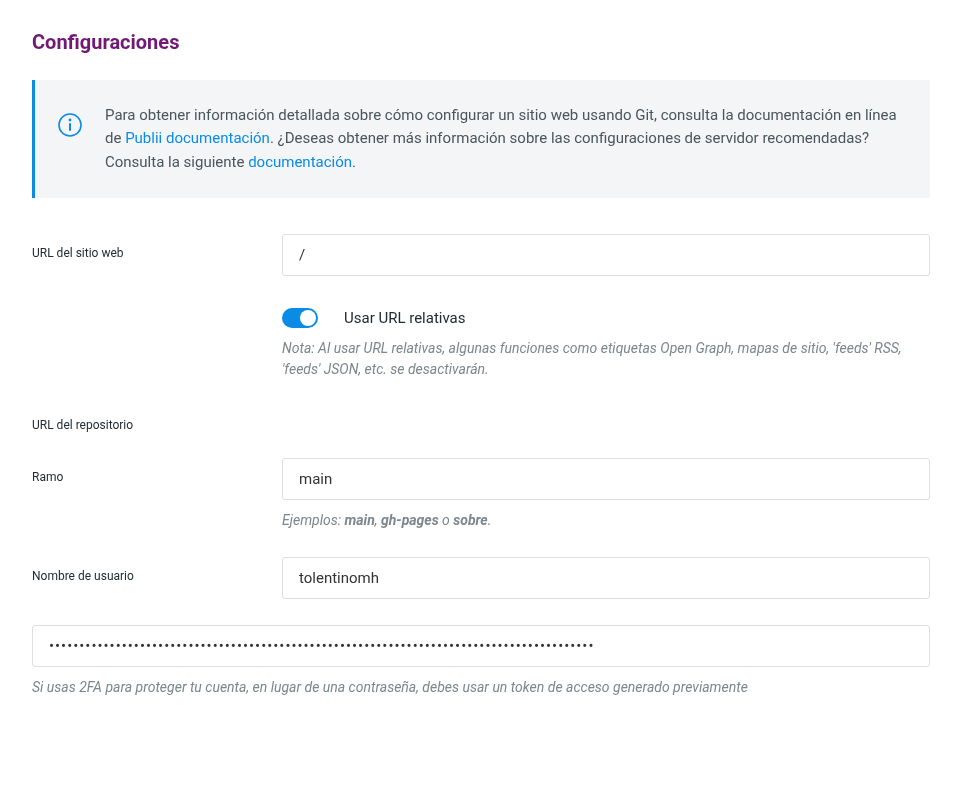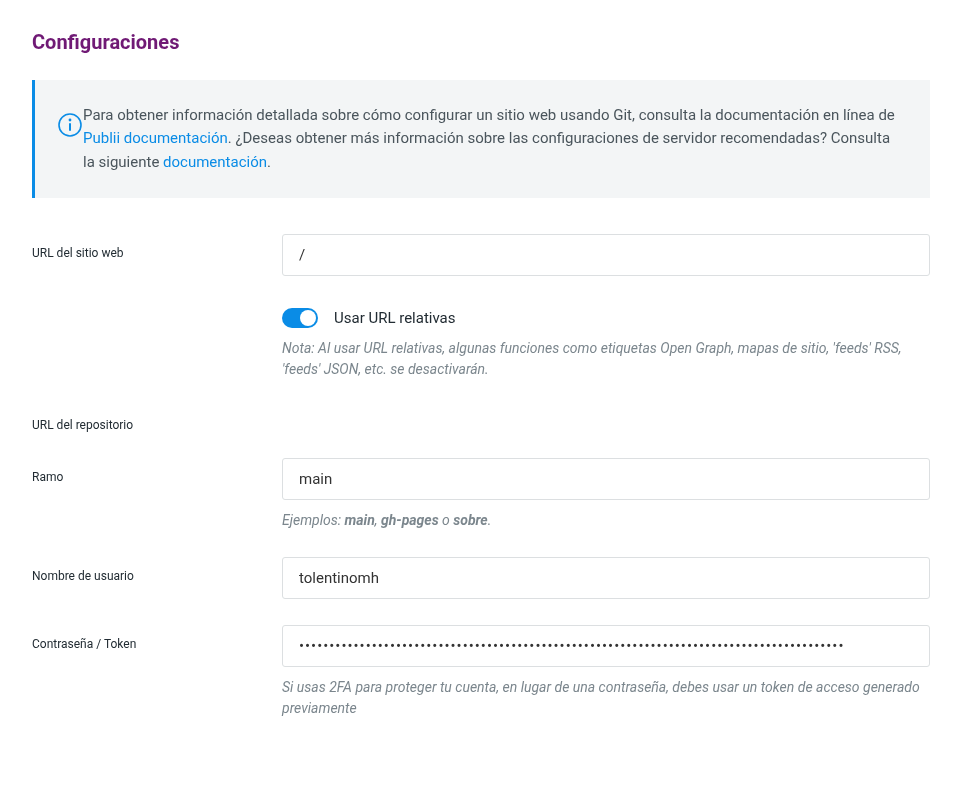--- a/index.html
+++ b/index.html
@@ -17,20 +17,21 @@
     color: #701a75;
     margin-bottom: 26px;
   }
   .info-box {
     display: flex;
     background: #f3f5f6;
     border-left: 3px solid #0a8ce6;
     padding: 24px 26px 24px 22px;
     margin-bottom: 28px;
     align-items: flex-start;
+    gap: 22px;
   }
   .info-icon {
     flex-shrink: 0;
     width: 26px;
     height: 26px;
     display: flex;
     align-items: center;
     justify-content: center;
     margin-top: 8px;
   }
@@ -67,21 +68,21 @@
   }
   .help-text {
     font-style: italic;
     color: #7b868d;
     font-size: 14px;
     margin-top: 10px;
     line-height: 1.5;
   }
   .help-text .b { font-weight: 700; }
 
-  .toggle-wrap { display: flex; align-items: center; gap: 16px; margin-top: 6px; }
+  .toggle-wrap { display: flex; align-items: center; gap: 26px; margin-top: 6px; }
   .toggle {
     width: 36px; height: 20px; background: #0a8ce6; border-radius: 999px;
     position: relative; cursor: pointer; flex-shrink: 0;
   }
   .toggle::after {
     content: ""; position: absolute; width: 16px; height: 16px; background: #fff;
     border-radius: 50%; top: 2px; left: 18px; transition: left .15s;
   }
   .toggle-label { color: #222c33; }
   .pw { letter-spacing: 1px; }
@@ -137,18 +138,17 @@
 </div>
 
 <div class="form-row">
   <div class="form-label">Nombre de usuario</div>
   <div class="form-field">
     <input type="text" value="tolentinomh" style="">
   </div>
 </div>
 
 <div class="form-row">
-  <div class="form-label">Contraseña / Token</div>
   <div class="form-field">
     <input type="text" class="pw" value="••••••••••••••••••••••••••••••••••••••••••••••••••••••••••••••••••••••••••••••••••••••••••" style="">
     <div class="help-text">Si usas 2FA para proteger tu cuenta, en lugar de una contraseña, debes usar un token de acceso generado previamente</div>
   </div>
 </div>
 
 </body></html>

